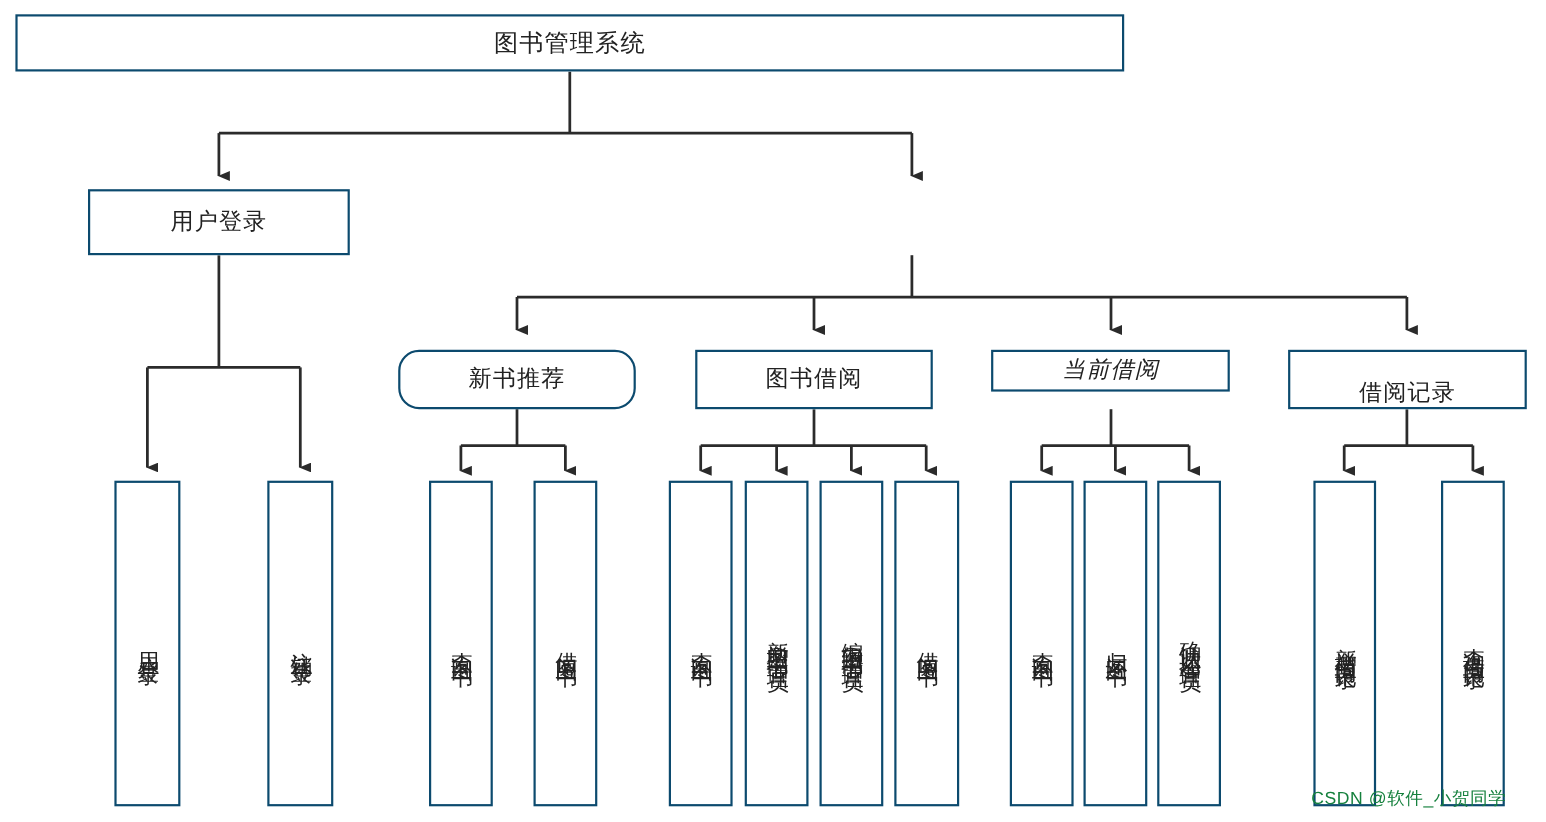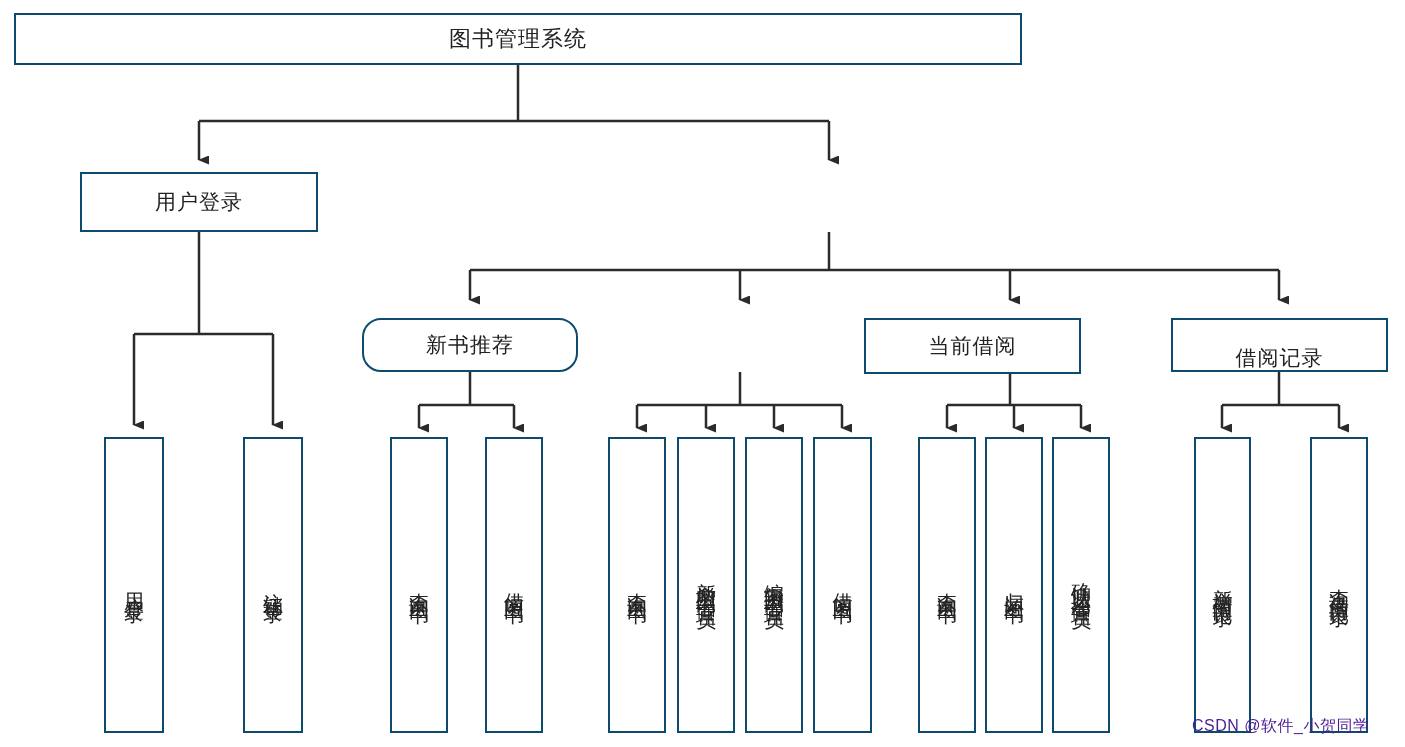--- a/index.html
+++ b/index.html
@@ -54,21 +54,21 @@
     padding: 6px 0;
     white-space: nowrap;
   }
   .node-v .vtext {
     writing-mode: vertical-rl;
     text-orientation: upright;
     display: block;
   }
   .watermark {
     position: absolute;
-    color: #4c1d95;
+    color: #15803d;
     font-size: 16px;
     letter-spacing: 0.5px;
     white-space: nowrap;
     z-index: 3;
     text-align: right;
   }
 </style>
 </head>
 <body>
 
@@ -130,21 +130,24 @@
     <span>图书管理系统</span>
   </div>
 
   <div class="node node-h" style="left:80px; top:172px; width:238px; height:60px;">
     <span>用户登录</span>
   </div>
 
   <div class="node node-h" style="left:362px; top:318px; width:216px; height:54px;border-radius:19px;">
     <span>新书推荐</span>
   </div>
-  <div class="node node-h" style="left:864px; top:318px; width:217px; height:56px;">
+  <div class="node node-h" style="left:632px; top:318px; width:216px; height:54px;">
+    <span>图书借阅</span>
+  </div>
+  <div class="node node-h" style="left:901px; top:318px; width:217px; height:38px;font-style:italic;">
     <span>当前借阅</span>
   </div>
   <div class="node node-h" style="left:1171px; top:318px; width:217px; height:54px;align-items:flex-end;">
     <span>借阅记录</span>
   </div>
 
   <div class="node node-v" style="left:104px; top:437px; width:60px; height:296px;">
     <span class="vtext">用户登录</span>
   </div>
   <div class="node node-v" style="left:243px; top:437px; width:60px; height:296px;">

